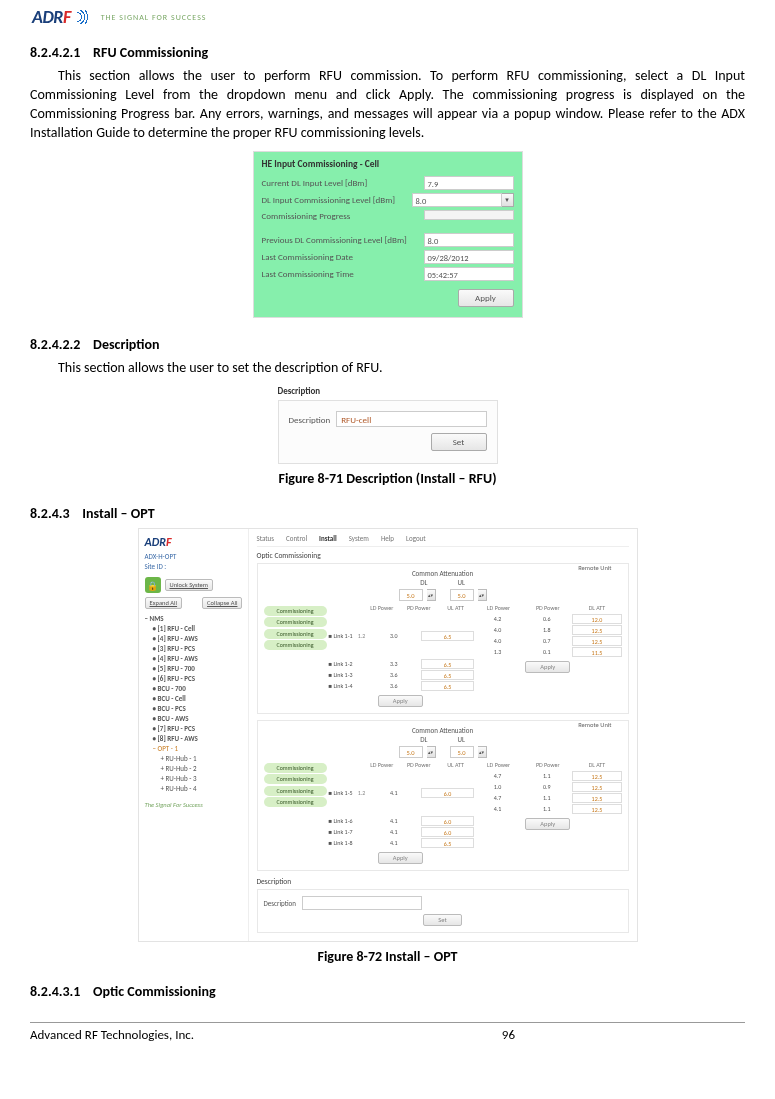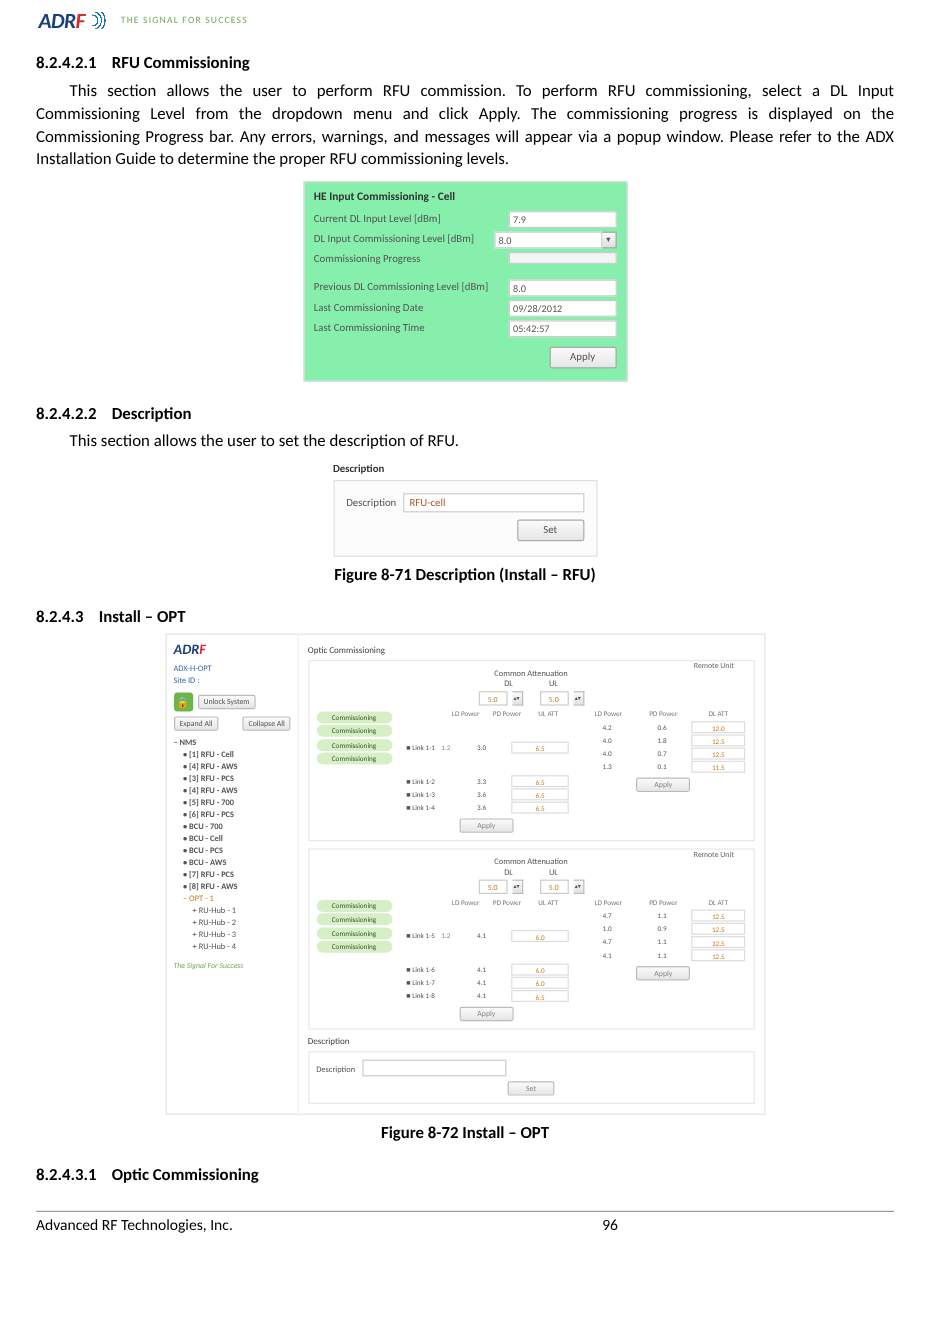--- a/index.html
+++ b/index.html
@@ -119,20 +119,21 @@
   .shot72 .side .model { color: #3a6aa8; font-size: 7px; margin-bottom: 1px; }
   .shot72 .side .site { color: #3a6aa8; font-size: 7px; margin-bottom: 6px; }
   .shot72 .side .lockrow { display: flex; align-items: center; gap: 4px; margin-bottom: 4px;}
   .shot72 .side .lock {
     width: 16px; height: 16px; border-radius: 3px; background: #6cb648;
     display: flex; align-items: center; justify-content: center; color: #fff; font-size: 9px;
   }
   .shot72 .side .sbtn {
     border: 1px solid #bbb; border-radius: 2px; padding: 1px 4px; background: linear-gradient(#fafafa,#e6e6e6);
     font-size: 6.5px;
+    text-decoration: underline;
   }
   .shot72 .side .ec { display: flex; gap: 20px; margin-bottom: 4px;}
   .shot72 .side .tree { margin-top: 4px; }
   .shot72 .side .tree .node { padding: 0.5px 0; white-space: nowrap; }
   .shot72 .side .tree .node.bold { font-weight: bold; }
   .shot72 .side .tree .node.ind1 { padding-left: 8px; }
   .shot72 .side .tree .node.ind2 { padding-left: 16px; }
   .shot72 .side .tree .opt { color: #c77a1e; }
   .shot72 .side .tag { color: #7aa866; font-size: 6.5px; margin-top: 8px; font-style: italic;}
   .shot72 .main { flex: 1; padding: 5px 8px 8px 8px; }
@@ -147,21 +148,21 @@
   .shot72 .catt .vals { display: flex; justify-content: center; gap: 4px; align-items: center;}
   .shot72 .numbox {
     width: 24px; height: 12px; border: 1px solid #ccc; background: #fff; font-size: 6.5px;
     line-height: 12px; text-align: center; color: #c77a1e;
   }
   .shot72 .spin {
     width: 9px; height: 12px; border: 1px solid #bbb; border-left: none;
     background: linear-gradient(#fafafa,#e2e2e2); font-size: 5px; line-height: 5px;
     display: flex; flex-direction: column; justify-content: center; align-items: center;
   }
-  .shot72 .cols { display: flex; gap: 10px; }
+  .shot72 .cols { display: flex; }
   .shot72 .colL { width: 63px; }
   .shot72 .colL .cbadge {
     display: block; background: #d7efc6; border-radius: 7px; font-size: 6px; color: #3a5a2a;
     padding: 1px 0; text-align: center; margin: 1.5px 0;
   }
   .shot72 .colM, .shot72 .colR { flex: 1; }
   .shot72 .thdr { display: flex; font-size: 6px; color: #777; margin-bottom: 2px;}
   .shot72 .thdr span { flex: 1; text-align: center; }
   .shot72 .trow { display: flex; align-items: center; gap: 2px; margin: 1px 0;}
   .shot72 .trow .link { width: 28px; font-size: 6px; text-align: center; }
@@ -310,20 +311,28 @@
             <div id="tree-hubs">
                 <div class="node ind2">+ RU-Hub - 1</div>
                 <div class="node ind2">+ RU-Hub - 2</div>
                 <div class="node ind2">+ RU-Hub - 3</div>
                 <div class="node ind2">+ RU-Hub - 4</div>
               </div>
           </div>
           <div class="tag">The Signal For Success</div>
         </div>
         <div class="main">
+          <div class="tabs" id="tabbar">
+              <span class="tab">Status</span>
+              <span class="tab">Control</span>
+              <span class="tab active">Install</span>
+              <span class="tab">System</span>
+              <span class="tab">Help</span>
+              <span class="tab">Logout</span>
+            </div>
 
           <div class="grp-title">Optic Commissioning</div>
 
           <div class="grp rel">
             <div class="catt">
               <div>Common Attenuation</div>
               <div class="hdr">
                 <span>DL</span>
                 <span>UL</span>
               </div>

